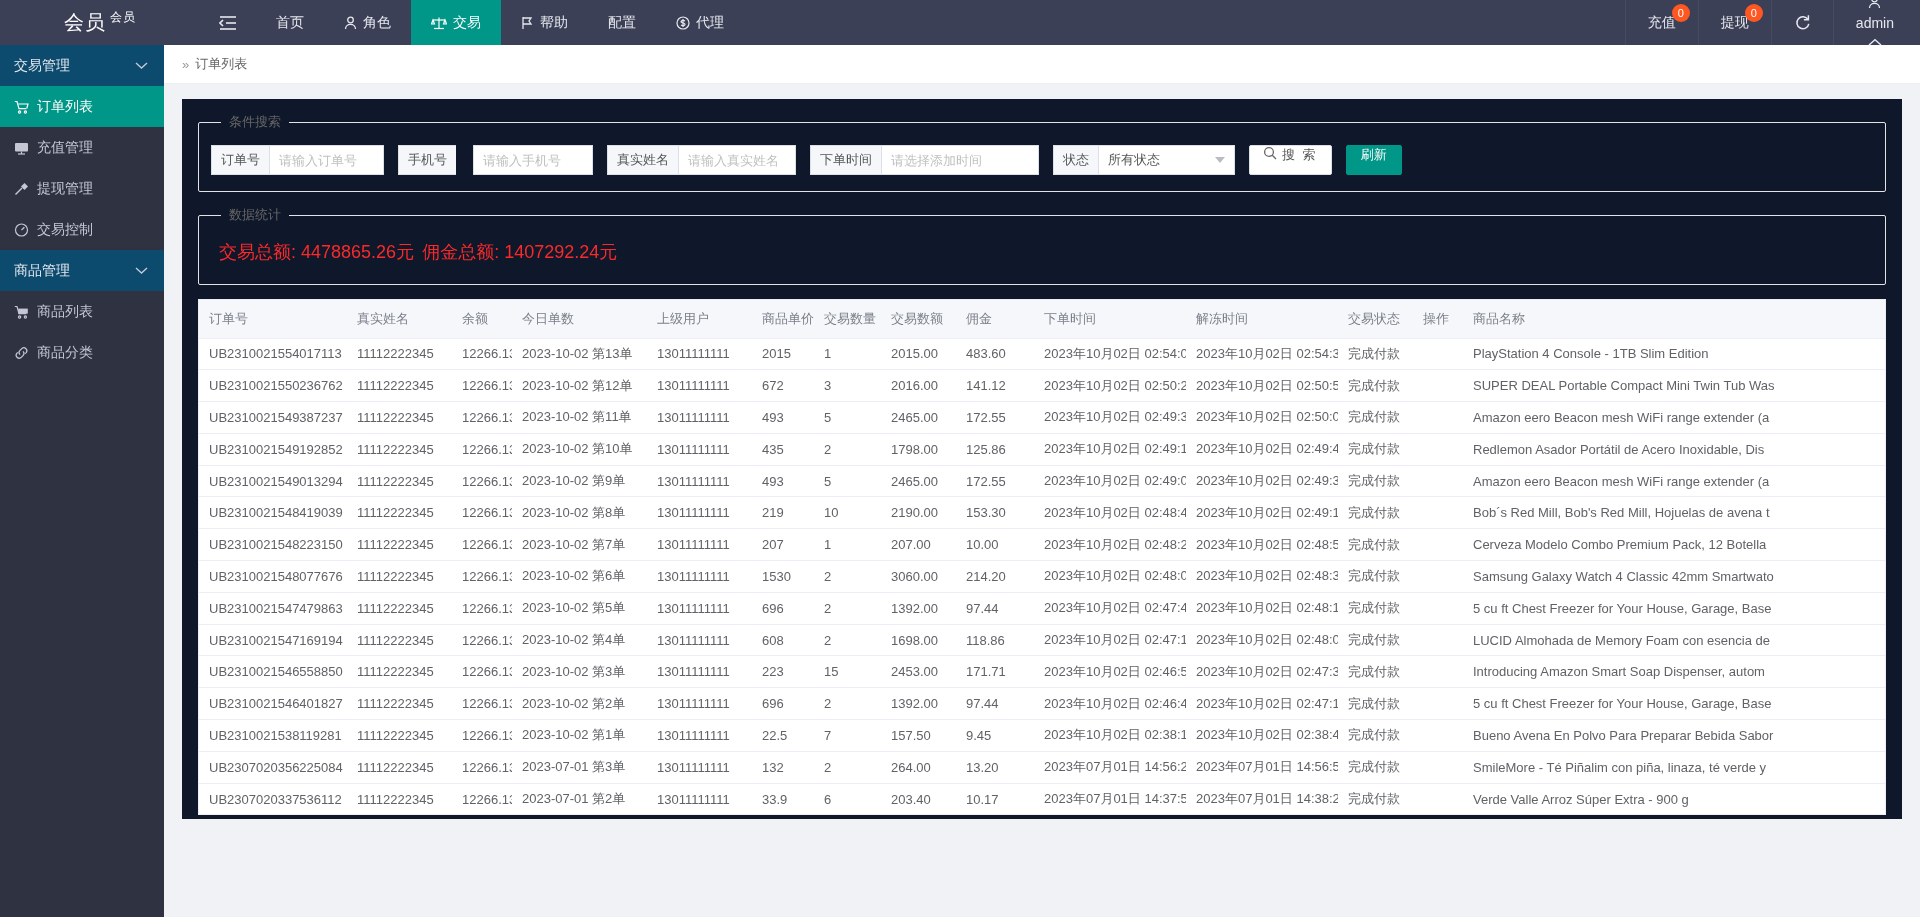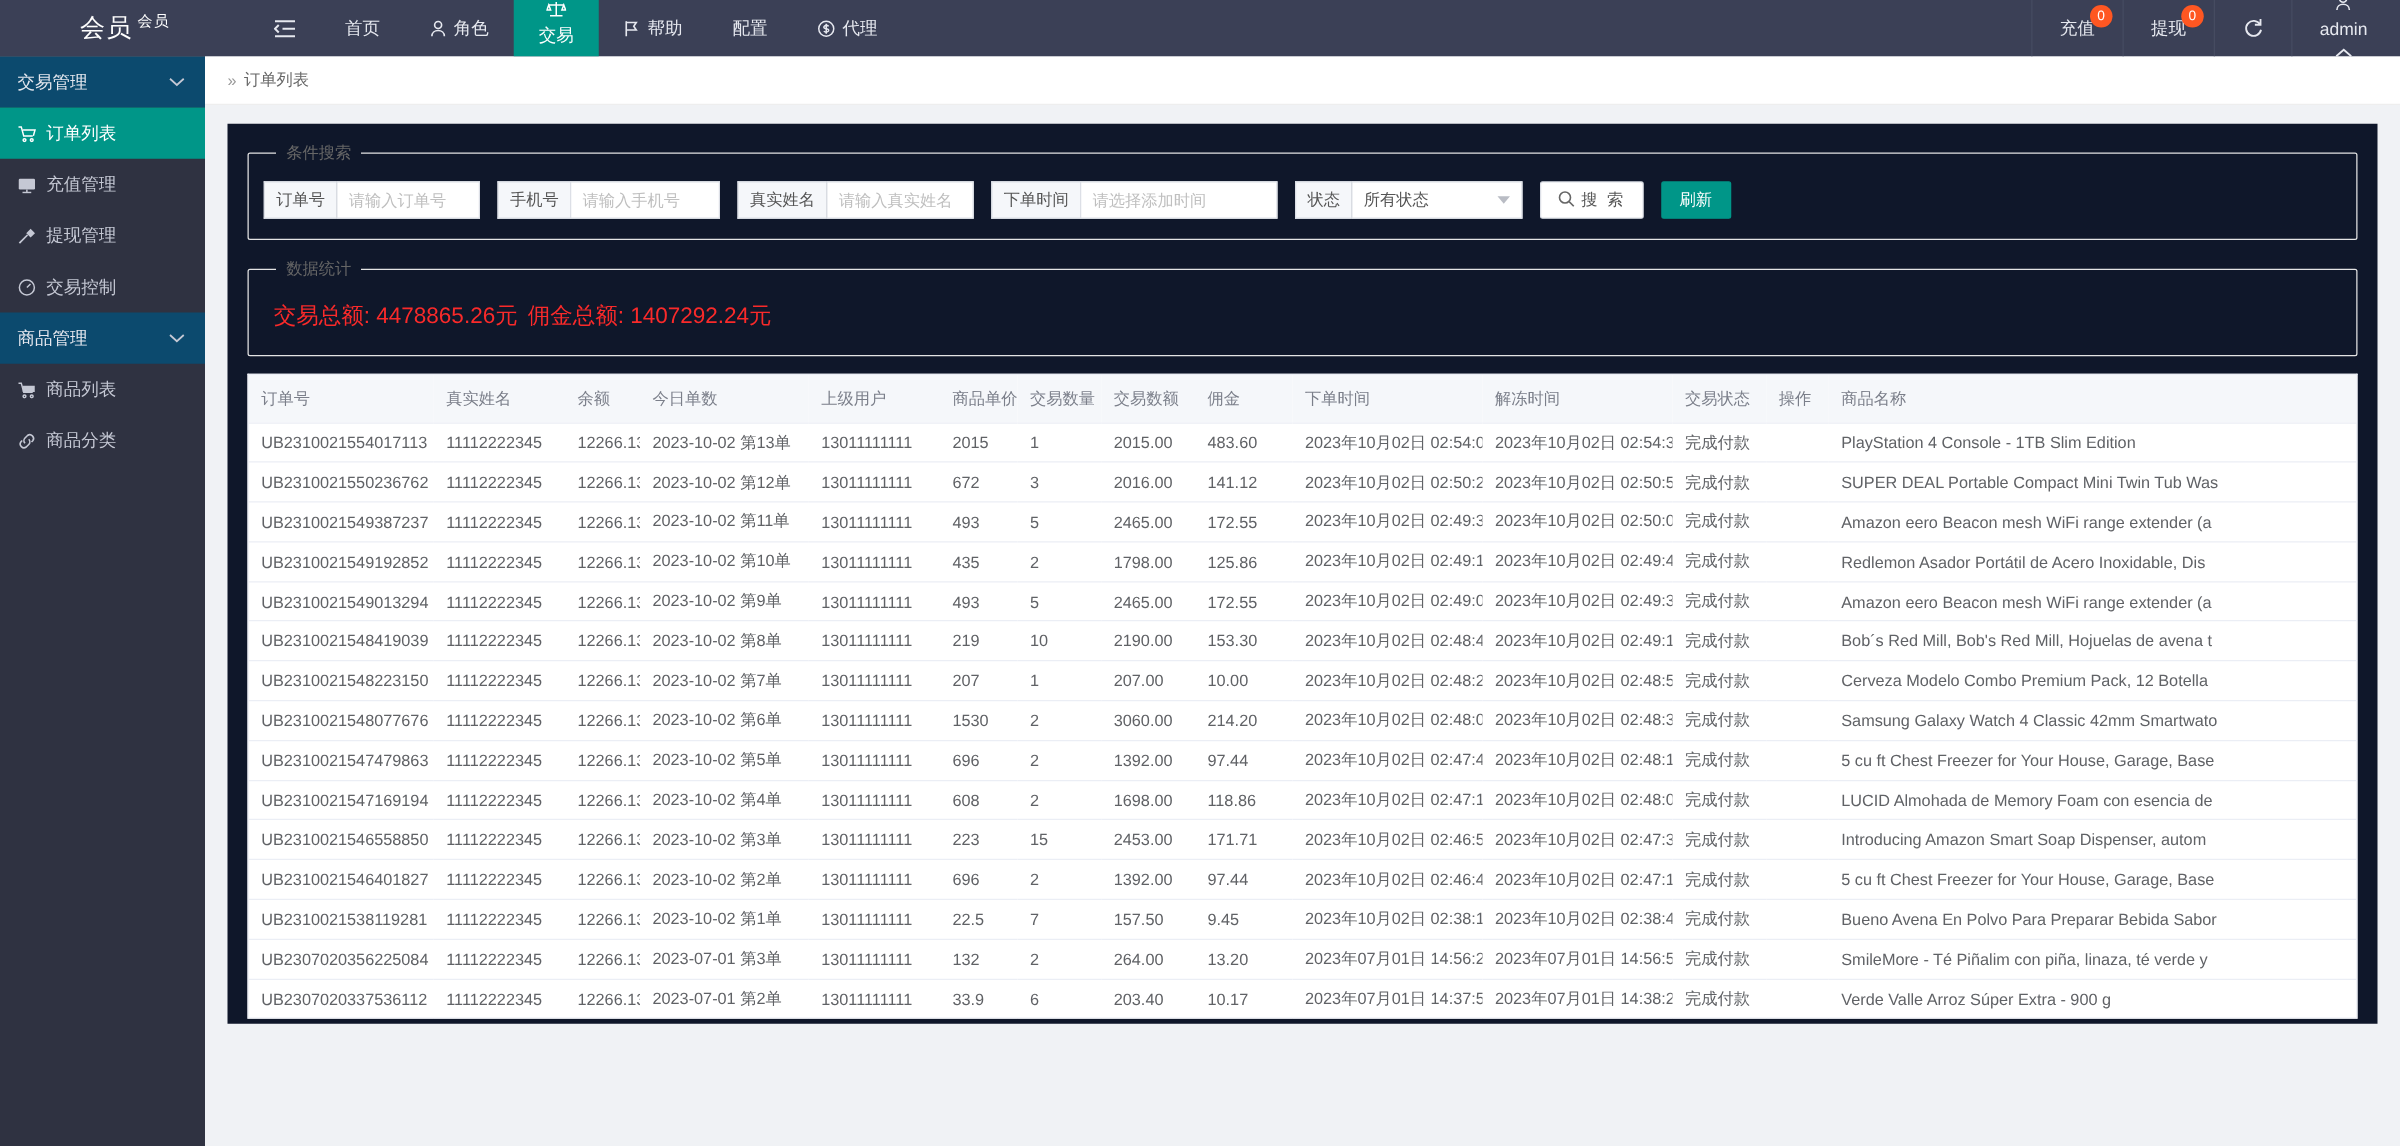--- a/index.html
+++ b/index.html
@@ -28,21 +28,21 @@
   .collapse-btn {
     width: 56px; display: flex; align-items: center; justify-content: center;
     color: #e6e8ef; cursor: pointer;
   }
   .nav { display: flex; align-items: stretch; }
   .nav-item {
     display: flex; align-items: center; gap: 6px;
     padding: 0 20px; color: #e6e8ef; font-size: 14px; cursor: pointer;
     white-space: nowrap;
   }
-  .nav-item.active { background: #009688; color: #fff; flex-direction: column; }
+  .nav-item.active { background: #009688; color: #fff; }
   .nav-item svg { display:block; }
 
   .top-right { margin-left: auto; display: flex; align-items: stretch; }
   .tr-cell {
     display: flex; align-items: center; justify-content: center;
     padding: 0 22px; color: #e6e8ef; cursor: pointer; position: relative;
     border-left: 1px solid #464b61; white-space: nowrap;
   }
   .badge {
     position: absolute; top: 4px; right: 8px;
@@ -97,35 +97,35 @@
     background: #f5f7fa; border: 1px solid #dcdfe6; border-right: none;
     display: flex; align-items: center; padding: 0 9px;
     font-size: 13px; color: #555; white-space: nowrap;
   }
   .field input {
     border: 1px solid #dcdfe6; outline: none; padding: 0 9px;
     font-size: 13px; color: #555; font-family: inherit; height: 30px;
   }
   .field input::placeholder { color: #bfbfbf; }
   .w-order  { width: 115px; }
-  .w-phone  { width: 120px; }
+  .w-phone  { width: 120px; margin-left: 17px; }
   .w-name   { width: 118px; }
   .w-date   { width: 158px; }
   .select-wrap {
     position: relative; display: flex; align-items: center;
     border: 1px solid #dcdfe6; width: 137px; height: 30px;
     padding: 0 9px; font-size: 13px; color: #555; background:#fff;
   }
   .caret {
     position: absolute; right: 9px; top: 50%; transform: translateY(-50%);
     width: 0; height: 0; border-left: 5px solid transparent;
     border-right: 5px solid transparent; border-top: 6px solid #b9bcc4;
   }
   .btn {
-    height: 30px; display: inline-flex; align-items: center; justify-content: center;
+    height: 30px; display: inline-flex; justify-content: center;
     gap: 5px; font-size: 13px; cursor: pointer; padding: 0 13px; border-radius: 2px;
     font-family: inherit;
   }
   .btn-default { background: #fff; border: 1px solid #dcdfe6; color: #555; letter-spacing: 2px; }
   .btn-primary { background: #009688; border: 1px solid #009688; color: #fff; padding: 0 14px; }
 
   .stat-line { font-size: 18px; color: #fa2a2a; display: flex; gap: 8px; padding: 2px 0 4px 8px; }
 
   
   .table-shell { background: #fff; border: 1px solid #ebeef5; border-bottom: none; overflow: hidden; }

